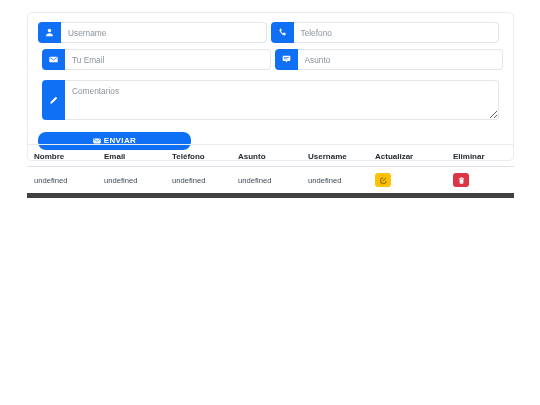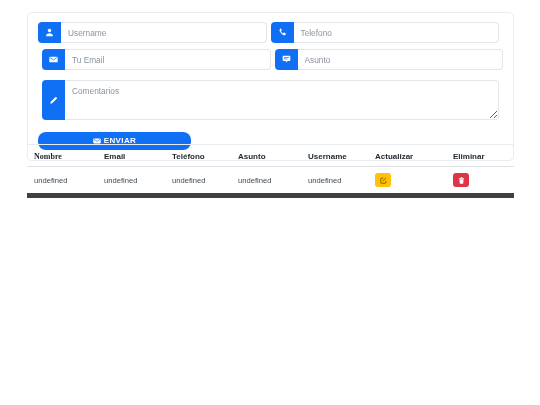--- a/index.html
+++ b/index.html
@@ -147,21 +147,21 @@
   table.data td {
     text-align: left;
     font-size: 7.6px;
     font-weight: 400;
     color: #3f4a56;
     padding: 6px 0 6px 7px;
     border-bottom: 5px solid #404040;
     vertical-align: middle;
     white-space: nowrap;
   }
-  .c0 { width: 70px; font-family: Liberation Serif, serif; }
+  .c0 { width: 70px; }
   .c1 { width: 68px; }
   .c2 { width: 66px; }
   .c3 { width: 70px; }
   .c4 { width: 67px; }
   .c5 { width: 78px; }
   .c6 { width: 68px; margin-left: 36px; }
 
   .btn-edit, .btn-del {
     display: inline-flex;
     align-items: center;

